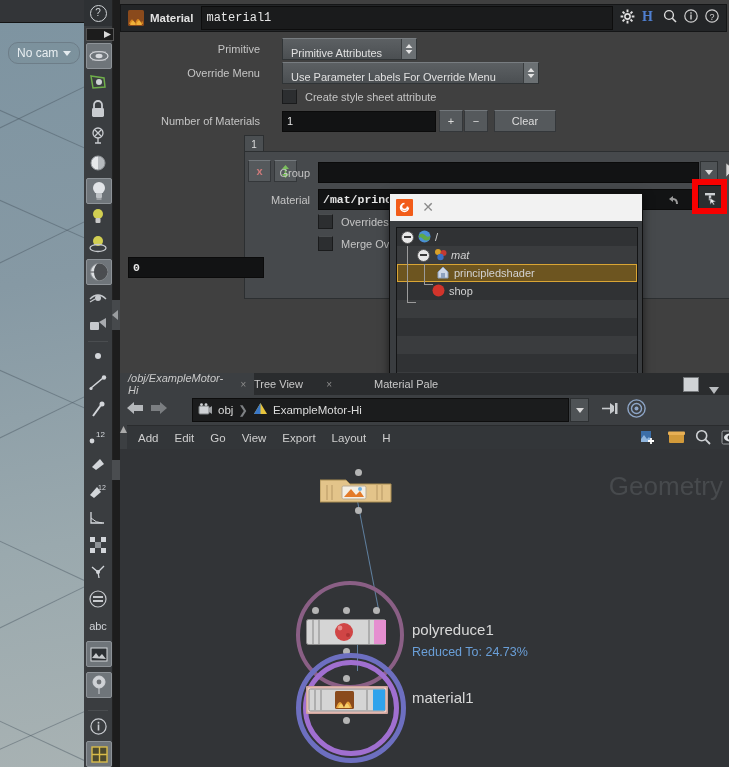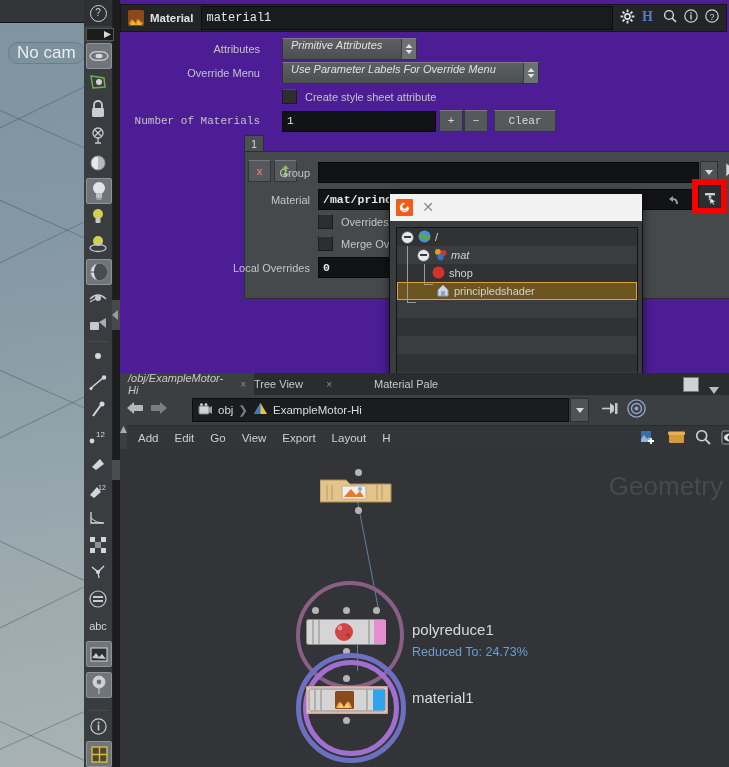--- a/index.html
+++ b/index.html
@@ -7,55 +7,55 @@
   #root{position:relative;width:729px;height:767px;}
 
   
   .viewport{position:absolute;left:0;top:22px;width:84px;height:745px;
     background:linear-gradient(170deg,#7e94a1 0%,#8699a4 35%,#9aa9ae 70%,#a8b2b3 100%);
     overflow:hidden;}
   .vgrid{position:absolute;height:1px;background:rgba(70,85,95,.45);transform-origin:0 0;}
   .vp-topbar{position:absolute;left:0;top:0;width:84px;height:22px;background:#333538;
      border-bottom:1px solid #141414;}
   .nocam{position:absolute;left:8px;top:42px;height:20px;border:1px solid #6d7d88;
-     border-radius:10px;background:rgba(120,140,150,.35);color:#e8eef1;font-size:17px;
-     display:flex;align-items:center;padding:0 8px;gap:5px;flex-direction:column;}
+     border-radius:10px;background:rgba(120,140,150,.35);color:#e8eef1;font-size:12px;
+     display:flex;align-items:center;padding:0 8px;gap:5px;}
   .netpeople{position:absolute;right:34px;top:3px;width:22px;height:16px;}
   .qmark{position:absolute;right:6px;top:3px;width:16px;height:16px;border:1.4px solid #b6bcc0;
      border-radius:50%;font-size:11px;line-height:14px;text-align:center;color:#b6bcc0;}
 
   
   .rail{position:absolute;left:84px;top:0;width:28px;height:767px;background:#3a3d40;
      border-right:1px solid #222;}
   .rail-top{position:absolute;left:0;top:0;width:28px;height:26px;background:#2e3134;
      display:flex;align-items:center;justify-content:center;}
   .rail-arrow{position:absolute;left:2px;top:28px;width:24px;height:11px;background:#1c1c1c;
      border:1px solid #555;display:flex;align-items:center;justify-content:flex-end;padding-right:2px;}
   .rail-btn{position:absolute;left:2px;width:24px;height:24px;display:flex;align-items:center;
      justify-content:center;}
   .rail-btn.sel{background:#6f757a;border:1px solid #8e9398;border-radius:2px;}
   .rail-sep{position:absolute;left:4px;width:20px;height:1px;background:#4a4d50;}
 
   
-  .parm{position:absolute;left:120px;top:0;width:609px;height:373px;background:#4c1d95;}
+  .parm{position:absolute;left:120px;top:0;width:609px;height:373px;background:#404040;}
   .parm-head{position:absolute;left:0;top:4px;width:605px;height:26px;background:#232527;
      border:1px solid #151617;display:flex;align-items:center;}
   .ph-icon{width:20px;height:20px;margin:0 4px 0 5px;}
   .ph-label{font-size:11.5px;font-weight:bold;color:#e2e2e2;margin-right:8px;}
   .ph-input{flex:1;height:22px;background:#1a1b1c;border:1px solid #0d0d0d;color:#e6e6e6;
      font-family:"Liberation Mono",monospace;font-size:12px;display:flex;align-items:center;padding-left:4px;}
   .ph-tools{display:flex;align-items:center;gap:7px;padding:0 7px;}
 
   .prow{position:absolute;display:flex;align-items:center;}
   .plabel{font-size:11px;color:#c4c4c4;text-align:right;}
   .btnbox{background:#55595c;border:1px solid #34373a;border-top-color:#73787c;
      color:#ddd;font-size:11px;display:flex;align-items:center;}
   .dropd{background:linear-gradient(#5c6063,#4b4f52);border:1px solid #303436;
-     border-top-color:#787d81;height:20px;display:flex;align-items:flex-start;
-     color:#e0e0e0;font-size:11px;padding-left:8px;font-style:italic;}
+     border-top-color:#787d81;height:20px;display:flex;align-items:flex-end;
+     color:#e0e0e0;font-size:11px;padding-left:8px;}
   .spinarrows{width:14px;height:20px;background:#6b7073;border-left:1px solid #3a3d3f;
      display:flex;flex-direction:column;align-items:center;justify-content:center;}
   .field{background:#121314;border:1px solid #0b0b0b;height:18px;color:#e6e6e6;
      font-size:11px;display:flex;align-items:center;padding-left:4px;}
   .field.mono{font-family:"Liberation Mono",monospace;font-weight:bold;font-size:11.5px;}
   .chk{width:13px;height:13px;background:#2c2e30;border:1px solid #1a1b1c;border-top-color:#4a4d4f;}
   .tinybtn{width:22px;height:20px;background:#55595c;border:1px solid #34373a;
      border-top-color:#73787c;display:flex;align-items:center;justify-content:center;
      font-size:11px;color:#ddd;}
   .tabnum{position:absolute;left:124px;top:135px;width:18px;height:17px;background:#4b4f52;
@@ -366,21 +366,21 @@
         <span>
           <svg width="14" height="14" viewBox="0 0 14 14">
               <circle cx="7" cy="7" r="6.2" fill="none" stroke="#cfcfcf" stroke-width="1.2"></circle>
               <text x="4.4" y="10.5" font-size="9" fill="#cfcfcf" font-family="sans-serif">?</text>
             </svg>
         </span>
       </div>
     </div>
 
     <div class="prow" style="left:0;top:38px;">
-      <div class="plabel" style="width:140px">Attributes</div>
+      <div class="plabel" style="width:140px">Primitive</div>
       <div class="dropd" style="margin-left:22px;width:125px;">
         <span style="flex:1">Primitive Attributes</span>
         <span class="spinarrows">
           <svg width="8" height="12" viewBox="0 0 8 12">
               <path d="M4 1 L7.4 5 L0.6 5Z" fill="#e3e3e3"></path>
               <path d="M4 11 L7.4 7 L0.6 7Z" fill="#e3e3e3"></path>
             </svg>
         </span>
       </div>
     </div>
@@ -396,21 +396,21 @@
             </svg>
         </span>
       </div>
     </div>
 
     <div class="prow" style="left:140px;top:89px;gap:8px;">
       <div class="chk" style="margin-left:22px;"></div>
       <div style="font-size:11px;color:#c4c4c4;">Create style sheet attribute</div>
     </div>
 
-    <div class="prow" style="left:0;top:110px;font-family:Liberation Mono, monospace;">
+    <div class="prow" style="left:0;top:110px;">
       <div class="plabel" style="width:140px">Number of Materials</div>
       <div class="field" style="margin-left:22px;width:148px;height:19px;">1</div>
       <div class="tinybtn" style="margin-left:3px;">+</div>
       <div class="tinybtn" style="margin-left:1px;">−</div>
       <div class="btnbox" style="margin-left:6px;width:60px;height:20px;justify-content:center;">Clear</div>
     </div>
 
     <div class="tabnum">1</div>
     <div class="multiblock"></div>
 
@@ -448,21 +448,20 @@
     <div class="prow" style="left:198px;top:214px;gap:8px;">
       <div class="chk"></div>
       <div style="font-size:11px;color:#c4c4c4;">Overrides</div>
     </div>
     <div class="prow" style="left:198px;top:236px;gap:8px;">
       <div class="chk"></div>
       <div style="font-size:11px;color:#c4c4c4;">Merge Ove</div>
     </div>
 
     <div class="prow" style="left:0;top:257px;">
-      <div class="plabel" style="width:190px">Local Overrides</div>
       <div class="field mono" style="margin-left:8px;width:130px;height:19px;">0</div>
     </div>
   </div>
 
   <div style="position:absolute;left:668px;top:193px;">
     <svg width="12" height="12" viewBox="0 0 12 12">
         <path d="M10 9 Q10 3 5 3 L5 1 L1 4 L5 7 L5 5 Q8 5 8 9Z" fill="#9a9a9a"></path>
       </svg>
   </div>
 
@@ -508,35 +507,35 @@
             </svg>
           </span>
         <span><svg width="13" height="13" viewBox="0 0 13 13">
               <circle cx="4" cy="4" r="3" fill="#d8a02a"></circle>
               <circle cx="9.5" cy="5" r="3" fill="#c33a32"></circle>
               <circle cx="6.5" cy="9" r="3.2" fill="#3a6fc4"></circle>
             </svg></span>
         <span>mat</span>
       </div>
 
+      <div class="trow sel" style="padding-left:38px;gap:4px;">
+        <span><svg width="14" height="13" viewBox="0 0 14 13">
+              <path d="M2 12 L2 6 L7 1 L12 6 L12 12Z" fill="#cfd8e8" stroke="#8ea2c0"></path>
+              <rect x="5" y="7" width="4" height="5" fill="#8ea2c0"></rect>
+            </svg></span>
+        <span>principledshader</span>
+      </div>
+
       <div class="trow" style="padding-left:20px;gap:4px;">
         <span style="width:11px"></span>
         <span><svg width="13" height="13" viewBox="0 0 13 13">
               <circle cx="6.5" cy="6.5" r="6" fill="#d2342b"></circle>
               <path d="M0.8 8.6 a6 6 0 0 0 11 -3.6 a6 6 0 0 1 -11 3.6Z" fill="#f0f0f0"></path>
             </svg></span>
         <span>shop</span>
-      </div>
-
-      <div class="trow sel" style="padding-left:38px;gap:4px;">
-        <span><svg width="14" height="13" viewBox="0 0 14 13">
-              <path d="M2 12 L2 6 L7 1 L12 6 L12 12Z" fill="#cfd8e8" stroke="#8ea2c0"></path>
-              <rect x="5" y="7" width="4" height="5" fill="#8ea2c0"></rect>
-            </svg></span>
-        <span>principledshader</span>
       </div>
 
       <div class="trow alt"></div>
         <div class="trow"></div>
         <div class="trow alt"></div>
         <div class="trow"></div>
       <div class="trow alt"></div>
         <div class="trow"></div>
         <div class="trow alt"></div>
         <div class="trow"></div>

